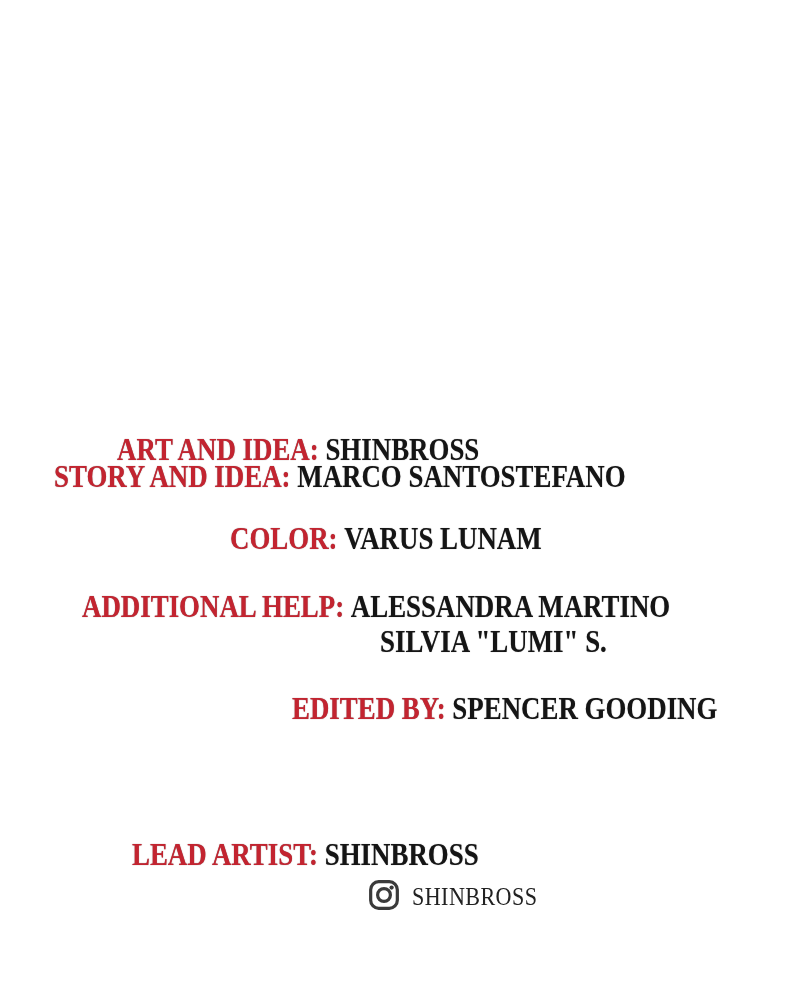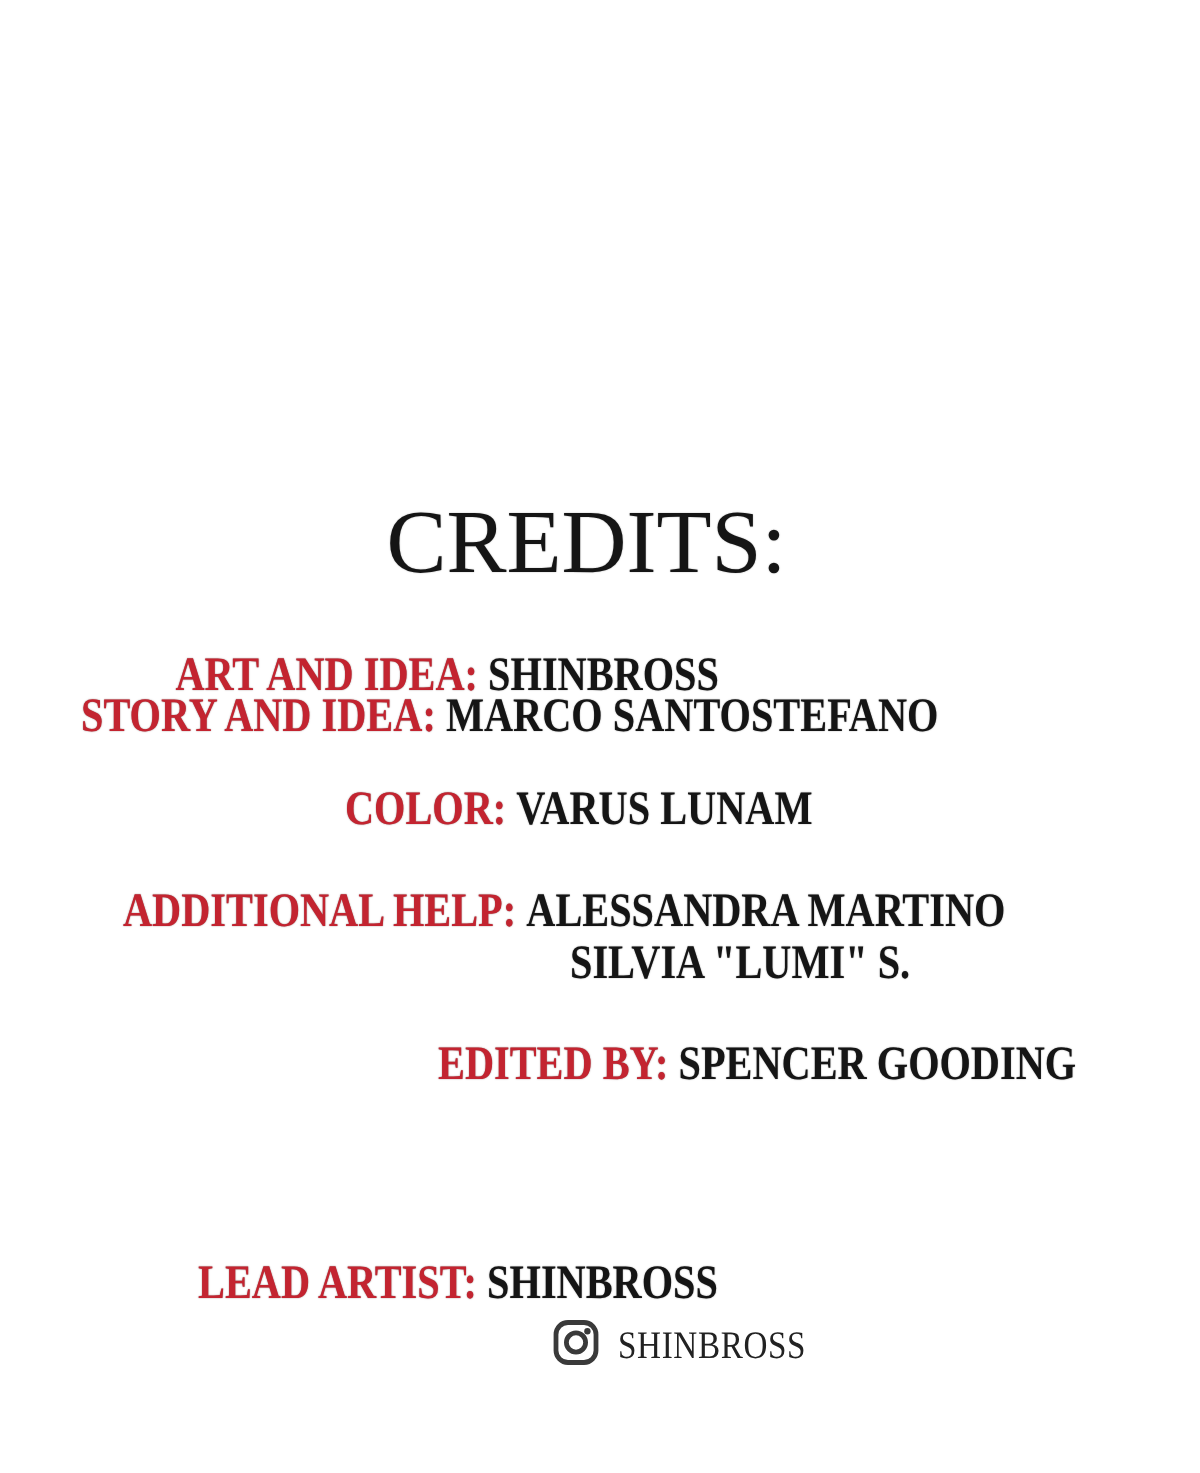--- a/index.html
+++ b/index.html
@@ -72,21 +72,20 @@
     transform: scaleX(0.85);
     transform-origin: center left;
     padding-top: 3px;
   }
 </style>
 </head>
 <body>
 
 <div class="page">
 
-  <h1 class="title">CREDITS:</h1>
 
   <div class="line" style="left:117px; top:433px;">
     <span class="label">ART AND IDEA:</span><span class="value">SHINBROSS</span>
   </div>
 
   <div class="line" style="left:54px; top:460px;">
     <span class="label">STORY AND IDEA:</span><span class="value">MARCO SANTOSTEFANO</span>
   </div>
 
   <div class="line" style="left:230px; top:522px;">

